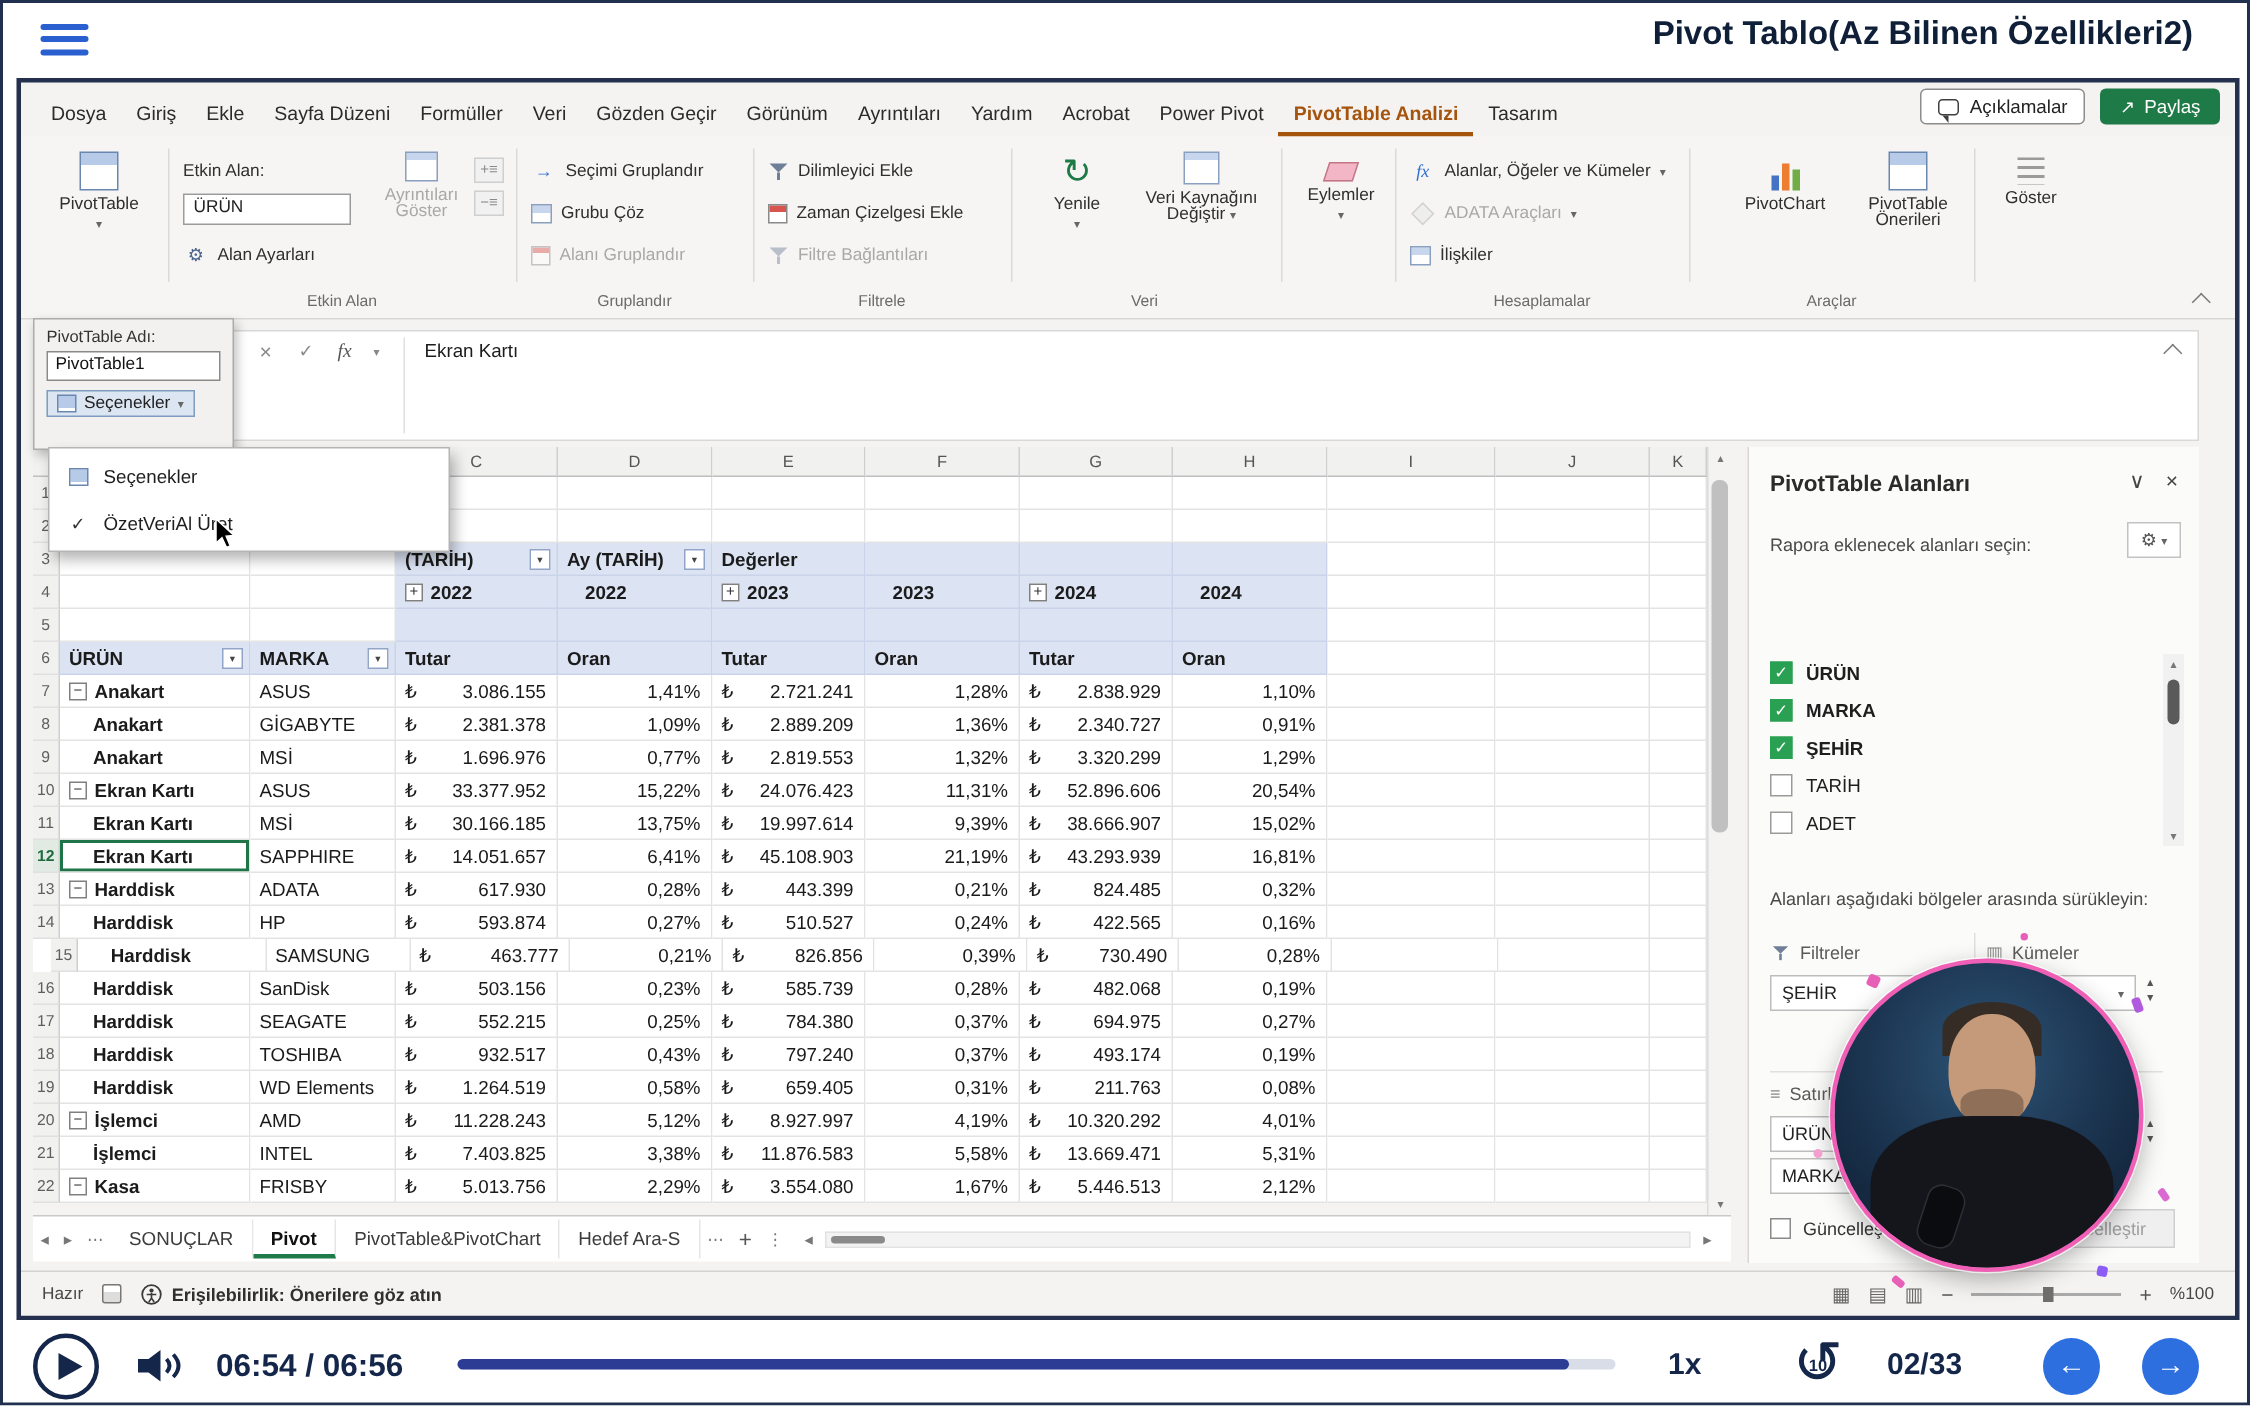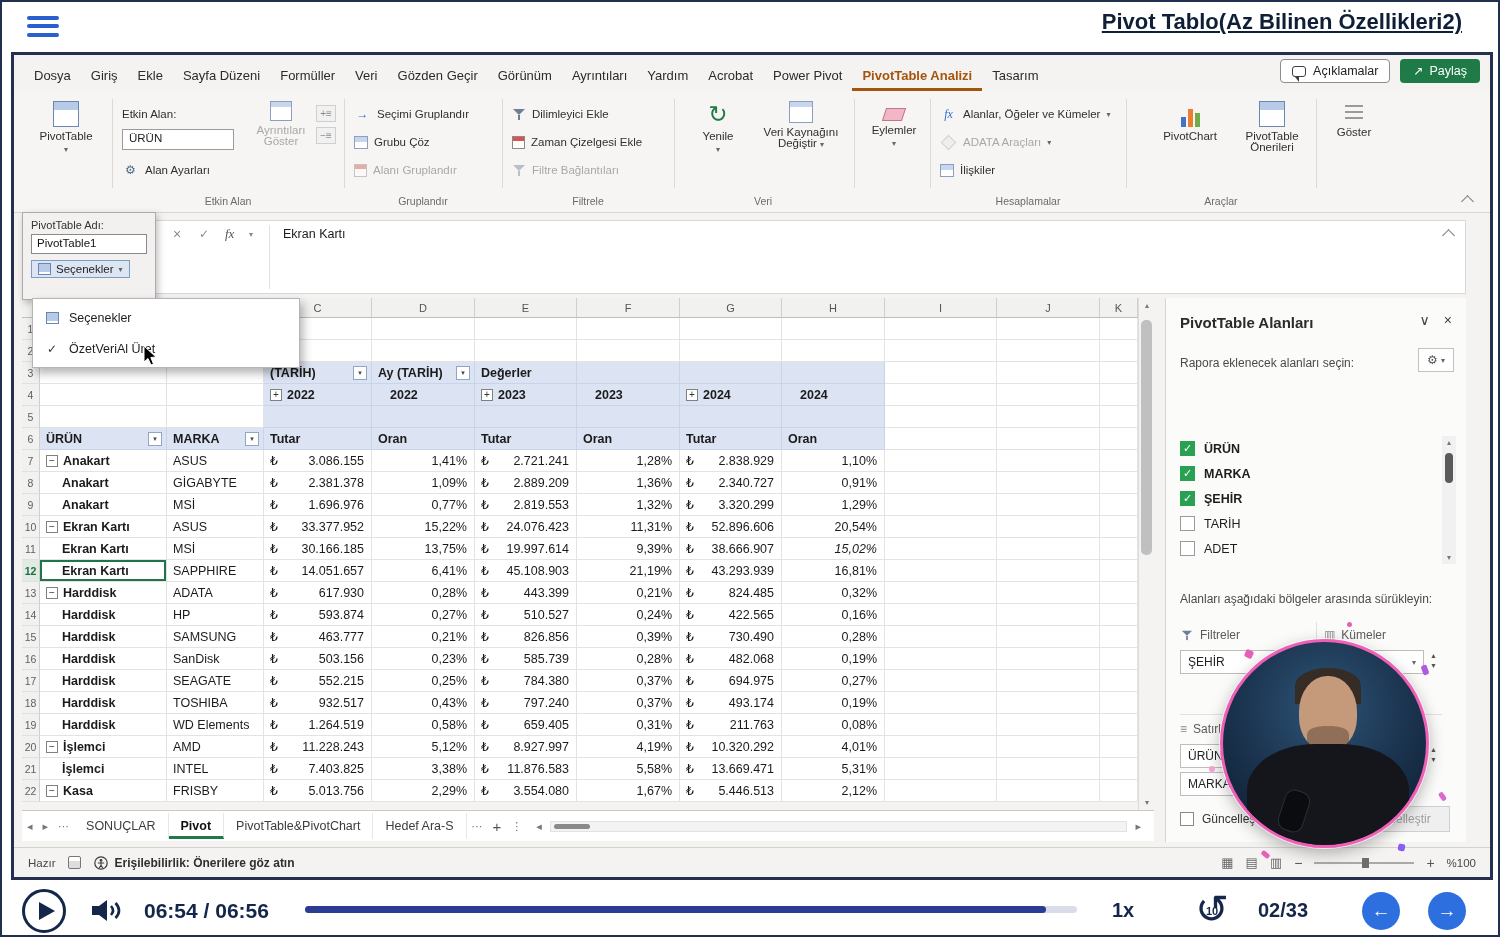--- a/index.html
+++ b/index.html
@@ -3,21 +3,21 @@
 <meta charset="utf-8">
 <title>Pivot Tablo</title>
 <style>
   html,body{margin:0;padding:0;background:#fff;}
   *{box-sizing:border-box;}
   .stage{position:relative;width:1500px;height:937px;overflow:hidden;background:#fff;
          border:2px solid #223050;font-family:"Liberation Sans","DejaVu Sans",sans-serif;}
   
   .hamburger{position:absolute;left:25px;top:9px;width:32px;cursor:pointer;}
   .hamburger span{display:block;height:4px;background:#2a5fd0;border-radius:2px;margin:4.5px 0;}
-  .vtitle{position:absolute;right:36px;top:7px;font-size:22px;font-weight:600;color:#101f38;text-decoration:underline;}
+  .vtitle{position:absolute;right:36px;top:7px;font-size:22px;font-weight:600;color:#101f38;}
   
   .win{position:absolute;left:9px;top:50px;width:1482px;height:828px;border:3px solid #25304f;background:#f4f3f1;}
   
   .rtabs{position:absolute;left:0;top:0;right:150px;height:36px;display:flex;align-items:flex-end;padding-left:10px;}
   .rtab{padding:7px 10px 8px;font-size:13px;color:#2b2b2b;white-space:nowrap;cursor:pointer;}
   .rtab.active{color:#a5540e;font-weight:700;border-bottom:3px solid #a5540e;padding-bottom:5px;}
   .rtop-actions{position:absolute;right:10px;top:4px;display:flex;gap:10px;align-items:center;}
   .cmt{display:flex;align-items:center;gap:7px;border:1px solid #8c8c8c;border-radius:4px;background:#fff;padding:4px 11px;font-size:12.5px;color:#222;}
   .cmt-ic{width:14px;height:11px;border:1.6px solid #3f3f3f;border-radius:3px;position:relative;}
   .cmt-ic::after{content:"";position:absolute;left:2px;bottom:-6px;border-left:4px solid transparent;border-top:5px solid #3f3f3f;}
@@ -591,21 +591,21 @@
             <div class="cell pct" style="width: 103px;">13,75%</div>
             <div class="cell money" style="width: 102px;">
               <span class="cur">₺</span>
               <span>19.997.614</span>
             </div>
             <div class="cell pct" style="width: 103px;">9,39%</div>
             <div class="cell money" style="width: 102px;">
               <span class="cur">₺</span>
               <span>38.666.907</span>
             </div>
-            <div class="cell pct" style="width: 103px; font-style: italic;">15,02%</div>
+            <div class="cell pct" style="width: 103px;">15,02%</div>
             <div class="cell" style="width: 112px;"></div>
             <div class="cell" style="width: 103px;"></div>
             <div class="cell" style="width: 38px;"></div>
           </div>
           <div class="grow">
             <div class="rnum active" style="width: 18px;">12</div>
             <div class="cell padl selcell" style="width: 127px; padding-left: 22px;">
               <span class="b">Ekran Kartı</span>
             </div>
             <div class="cell padl" style="width: 97px;">
@@ -679,21 +679,21 @@
             <div class="cell money" style="width: 102px;">
               <span class="cur">₺</span>
               <span>422.565</span>
             </div>
             <div class="cell pct" style="width: 103px;">0,16%</div>
             <div class="cell" style="width: 112px;"></div>
             <div class="cell" style="width: 103px;"></div>
             <div class="cell" style="width: 38px;"></div>
           </div>
           <div class="grow">
-            <div class="rnum" style="width: 18px;">15</div>
+            <div class="rnum" style="width: 18px; margin-left: 12px;">15</div>
             <div class="cell padl" style="width: 127px; padding-left: 22px;">
               <span class="b">Harddisk</span>
             </div>
             <div class="cell padl" style="width: 97px;">
               <span>SAMSUNG</span>
             </div>
             <div class="cell money" style="width: 108px;">
               <span class="cur">₺</span>
               <span>463.777</span>
             </div>

